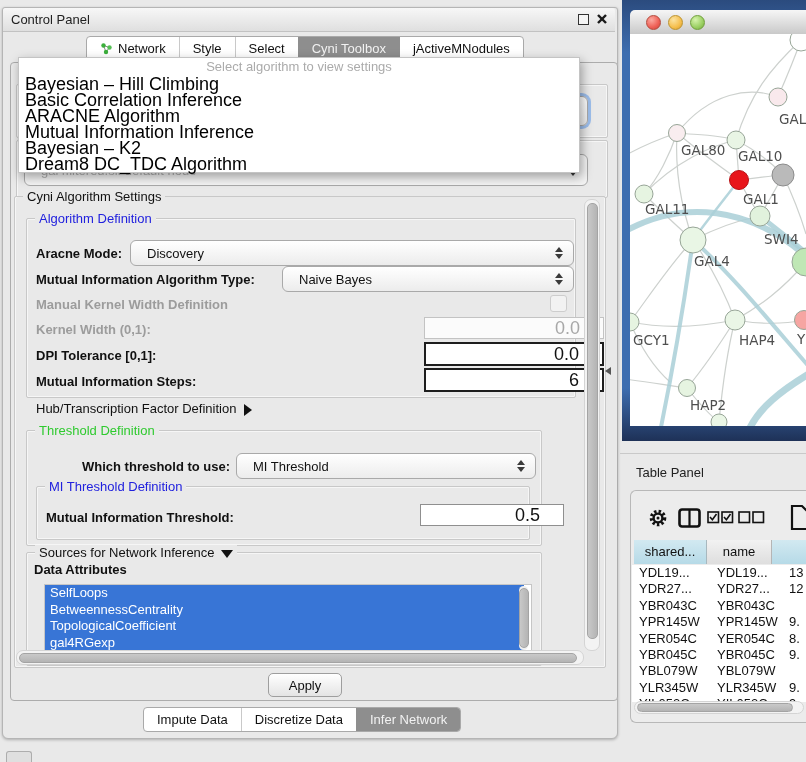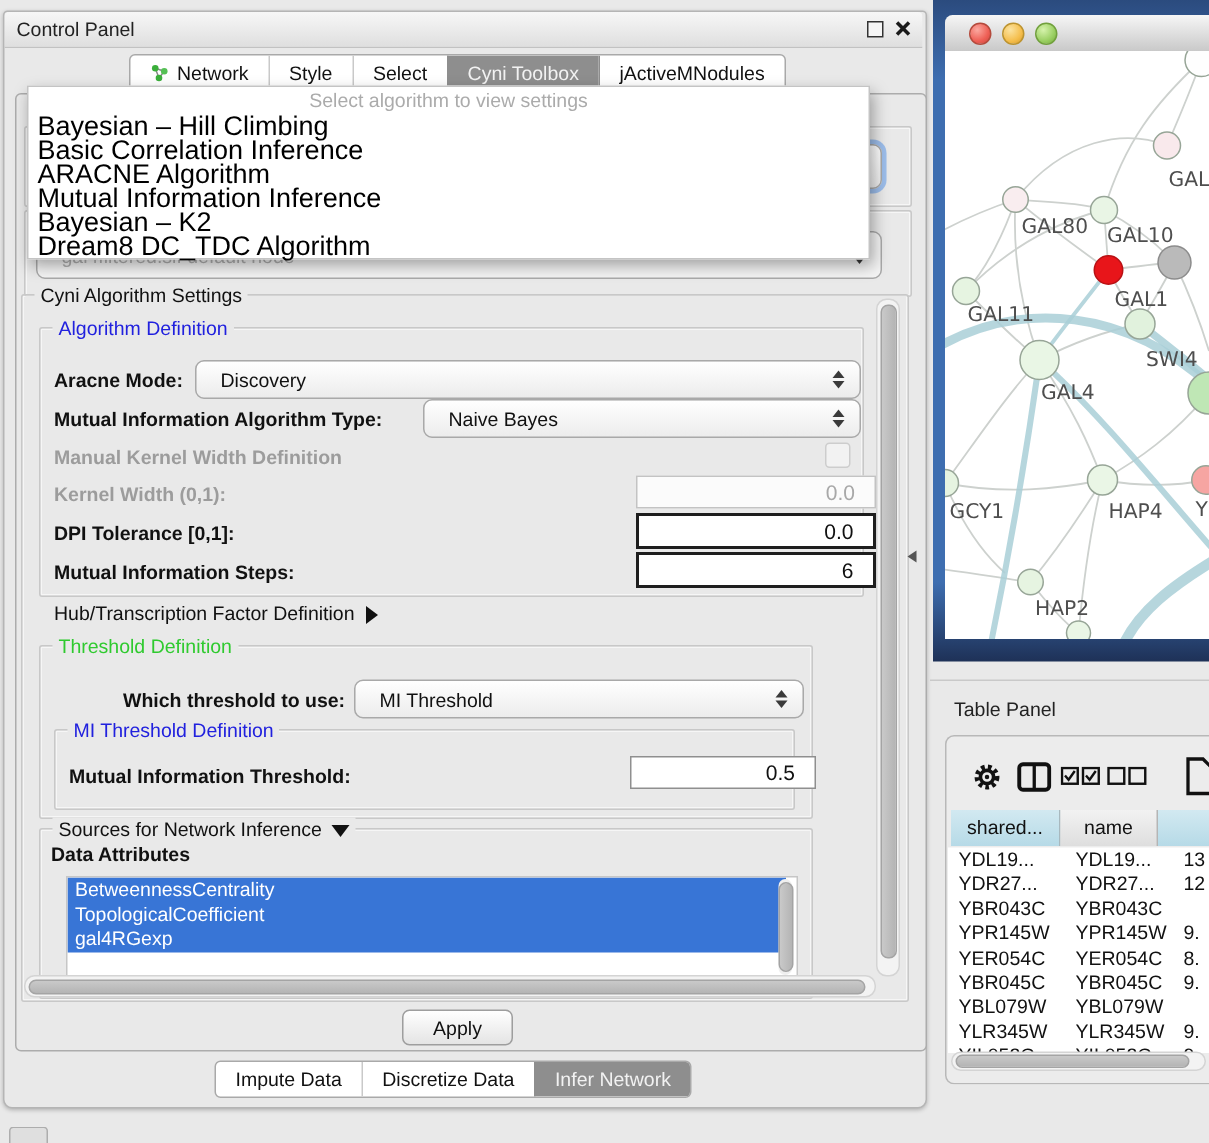--- a/index.html
+++ b/index.html
@@ -43,21 +43,21 @@
          border:1px solid #A9A9A9;border-radius:6px;
          display:flex;align-items:center;padding-left:16px;font-size:13px;color:#111}
   .combo .spin{position:absolute;right:10px;top:50%;transform:translateY(-50%)}
   .tri-u{width:0;height:0;border-left:4px solid transparent;border-right:4px solid transparent;
          border-bottom:5px solid #3A3A3A;margin-bottom:2px}
   .tri-d{width:0;height:0;border-left:4px solid transparent;border-right:4px solid transparent;
          border-top:5px solid #3A3A3A}
   .combo.dis{background:#F4F4F4;color:#B0B0B0}
   .combo.focus{box-shadow:0 0 0 3px rgba(105,160,235,.6)}
   .field{position:absolute;background:#FFF;border:2px solid #1E1E1E;
-         font-size:14px;text-align:right;padding:0 13px;display:flex;
+         font-size:18px;text-align:right;padding:0 23px;display:flex;
          align-items:center;justify-content:flex-end}
   .field.dis{border:1px solid #C3C3C3;background:#FBFBFB;color:#A8A8A8}
   .field.thin{border:1px solid #8F8F8F}
   .checkbox{position:absolute;width:15px;height:15px;background:#F2F2F2;
             border:1px solid #CDCDCD;border-radius:3px}
   .btn{position:absolute;background:linear-gradient(#FFFFFF,#E4E4E4);
        border:1px solid #9E9E9E;border-radius:5px;font-size:13px;
        display:flex;align-items:center;justify-content:center}
   
   .sb-track{position:absolute;background:#F3F3F3;border:1px solid #D4D4D4;border-radius:7px}
@@ -233,20 +233,21 @@
   <span class="legend blue">MI Threshold Definition</span>
 </div>
 <div class="lbl" style="left:46px;top:510px">Mutual Information Threshold:</div>
 <div class="field thin" style="left:420px;top:504px;width:96px;height:20px">0.5</div>
 
 <div class="groupbox" style="left:26px;top:552px;width:514px;height:112px">
   <span class="legend"><span>Sources for Network Inference</span><span class="arrow-down"></span></span>
 </div>
 <div class="lbl" style="left:34px;top:562px">Data Attributes</div>
 <div class="attr-list" id="attr-list" style="left:44px;top:584px;width:486px;height:68px">
+    <div class="attr-item">SelfLoops</div>
     <div class="attr-item">BetweennessCentrality</div>
     <div class="attr-item">TopologicalCoefficient</div>
     <div class="attr-item">gal4RGexp</div>
   </div>
 <div class="sb-track" style="left:519px;top:586px;width:9px;height:64px;border:none;background:#EFEFEF">
   <div class="sb-thumb" style="left:0;top:2px;width:8px;height:58px"></div>
 </div>
 
 <div class="sb-track" style="left:584px;top:199px;width:14px;height:450px">
   <div class="sb-thumb" style="left:1.5px;top:3px;width:9px;height:434px"></div>

